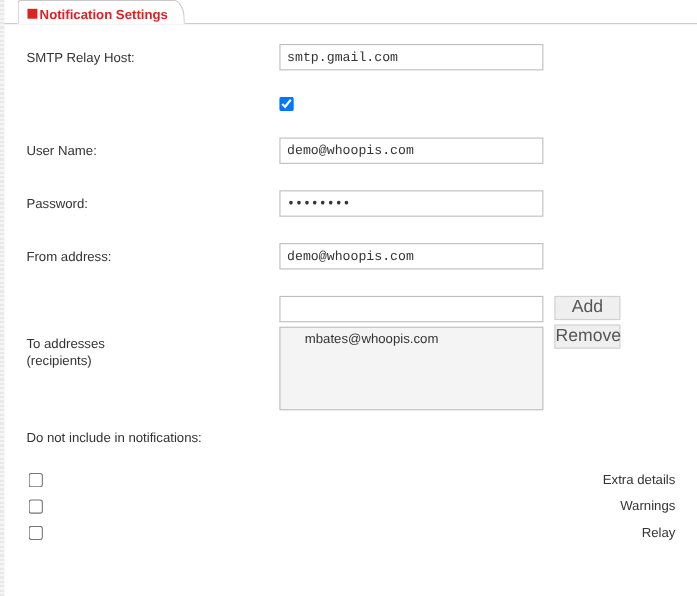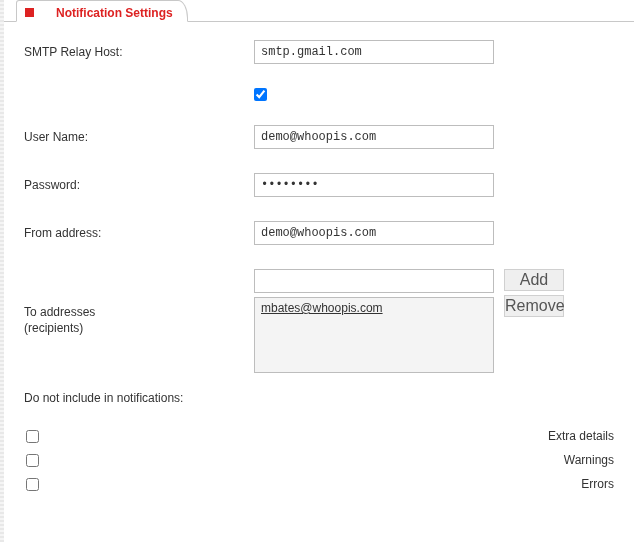--- a/index.html
+++ b/index.html
@@ -37,21 +37,21 @@
     padding: 3px 14px 0 8px;
     background: #fff;
     border: 1px solid #c8c8c8;
     border-bottom: 1px solid #fff;
     border-top-left-radius: 3px;
     border-top-right-radius: 10px 18px;
     font-weight: bold;
     color: #d22;
     display: flex;
     align-items: center;
-    gap: 22px;
+    gap: 2px;
   }
   .tab-icon {
     width: 9px; height: 9px;
     background: #d22;
     display: inline-block;
   }
   .panel {
     padding: 18px 20px 10px 20px;
     margin-left: 4px;
   }
@@ -101,23 +101,22 @@
   }
   .recipients-fields {
     flex: 0 0 240px;
   }
   .recipients-list {
     width: 240px;
     height: 76px;
     border: 1px solid #bdbdbd;
     background: #f4f4f4;
     margin-top: 4px;
-    padding: 2px 4px;
+    padding: 2px 20px;
     overflow: auto;
-    text-decoration: underline;
   }
   .recipients-list div {
     padding: 1px 2px;
     cursor: default;
   }
   .recipients-buttons {
     flex: 0 0 auto;
     margin-left: 10px;
     display: flex;
     flex-direction: column;
@@ -223,18 +222,18 @@
         <label class="exclude-opt">
           <input type="checkbox" style="">
           <span>Extra details</span>
         </label>
         <label class="exclude-opt">
           <input type="checkbox" style="">
           <span>Warnings</span>
         </label>
         <label class="exclude-opt">
           <input type="checkbox" style="">
-          <span>Errors</span>
+          <span>Relay</span>
         </label>
       </div>
   </div>
 
 </div>
 
 </body></html>

